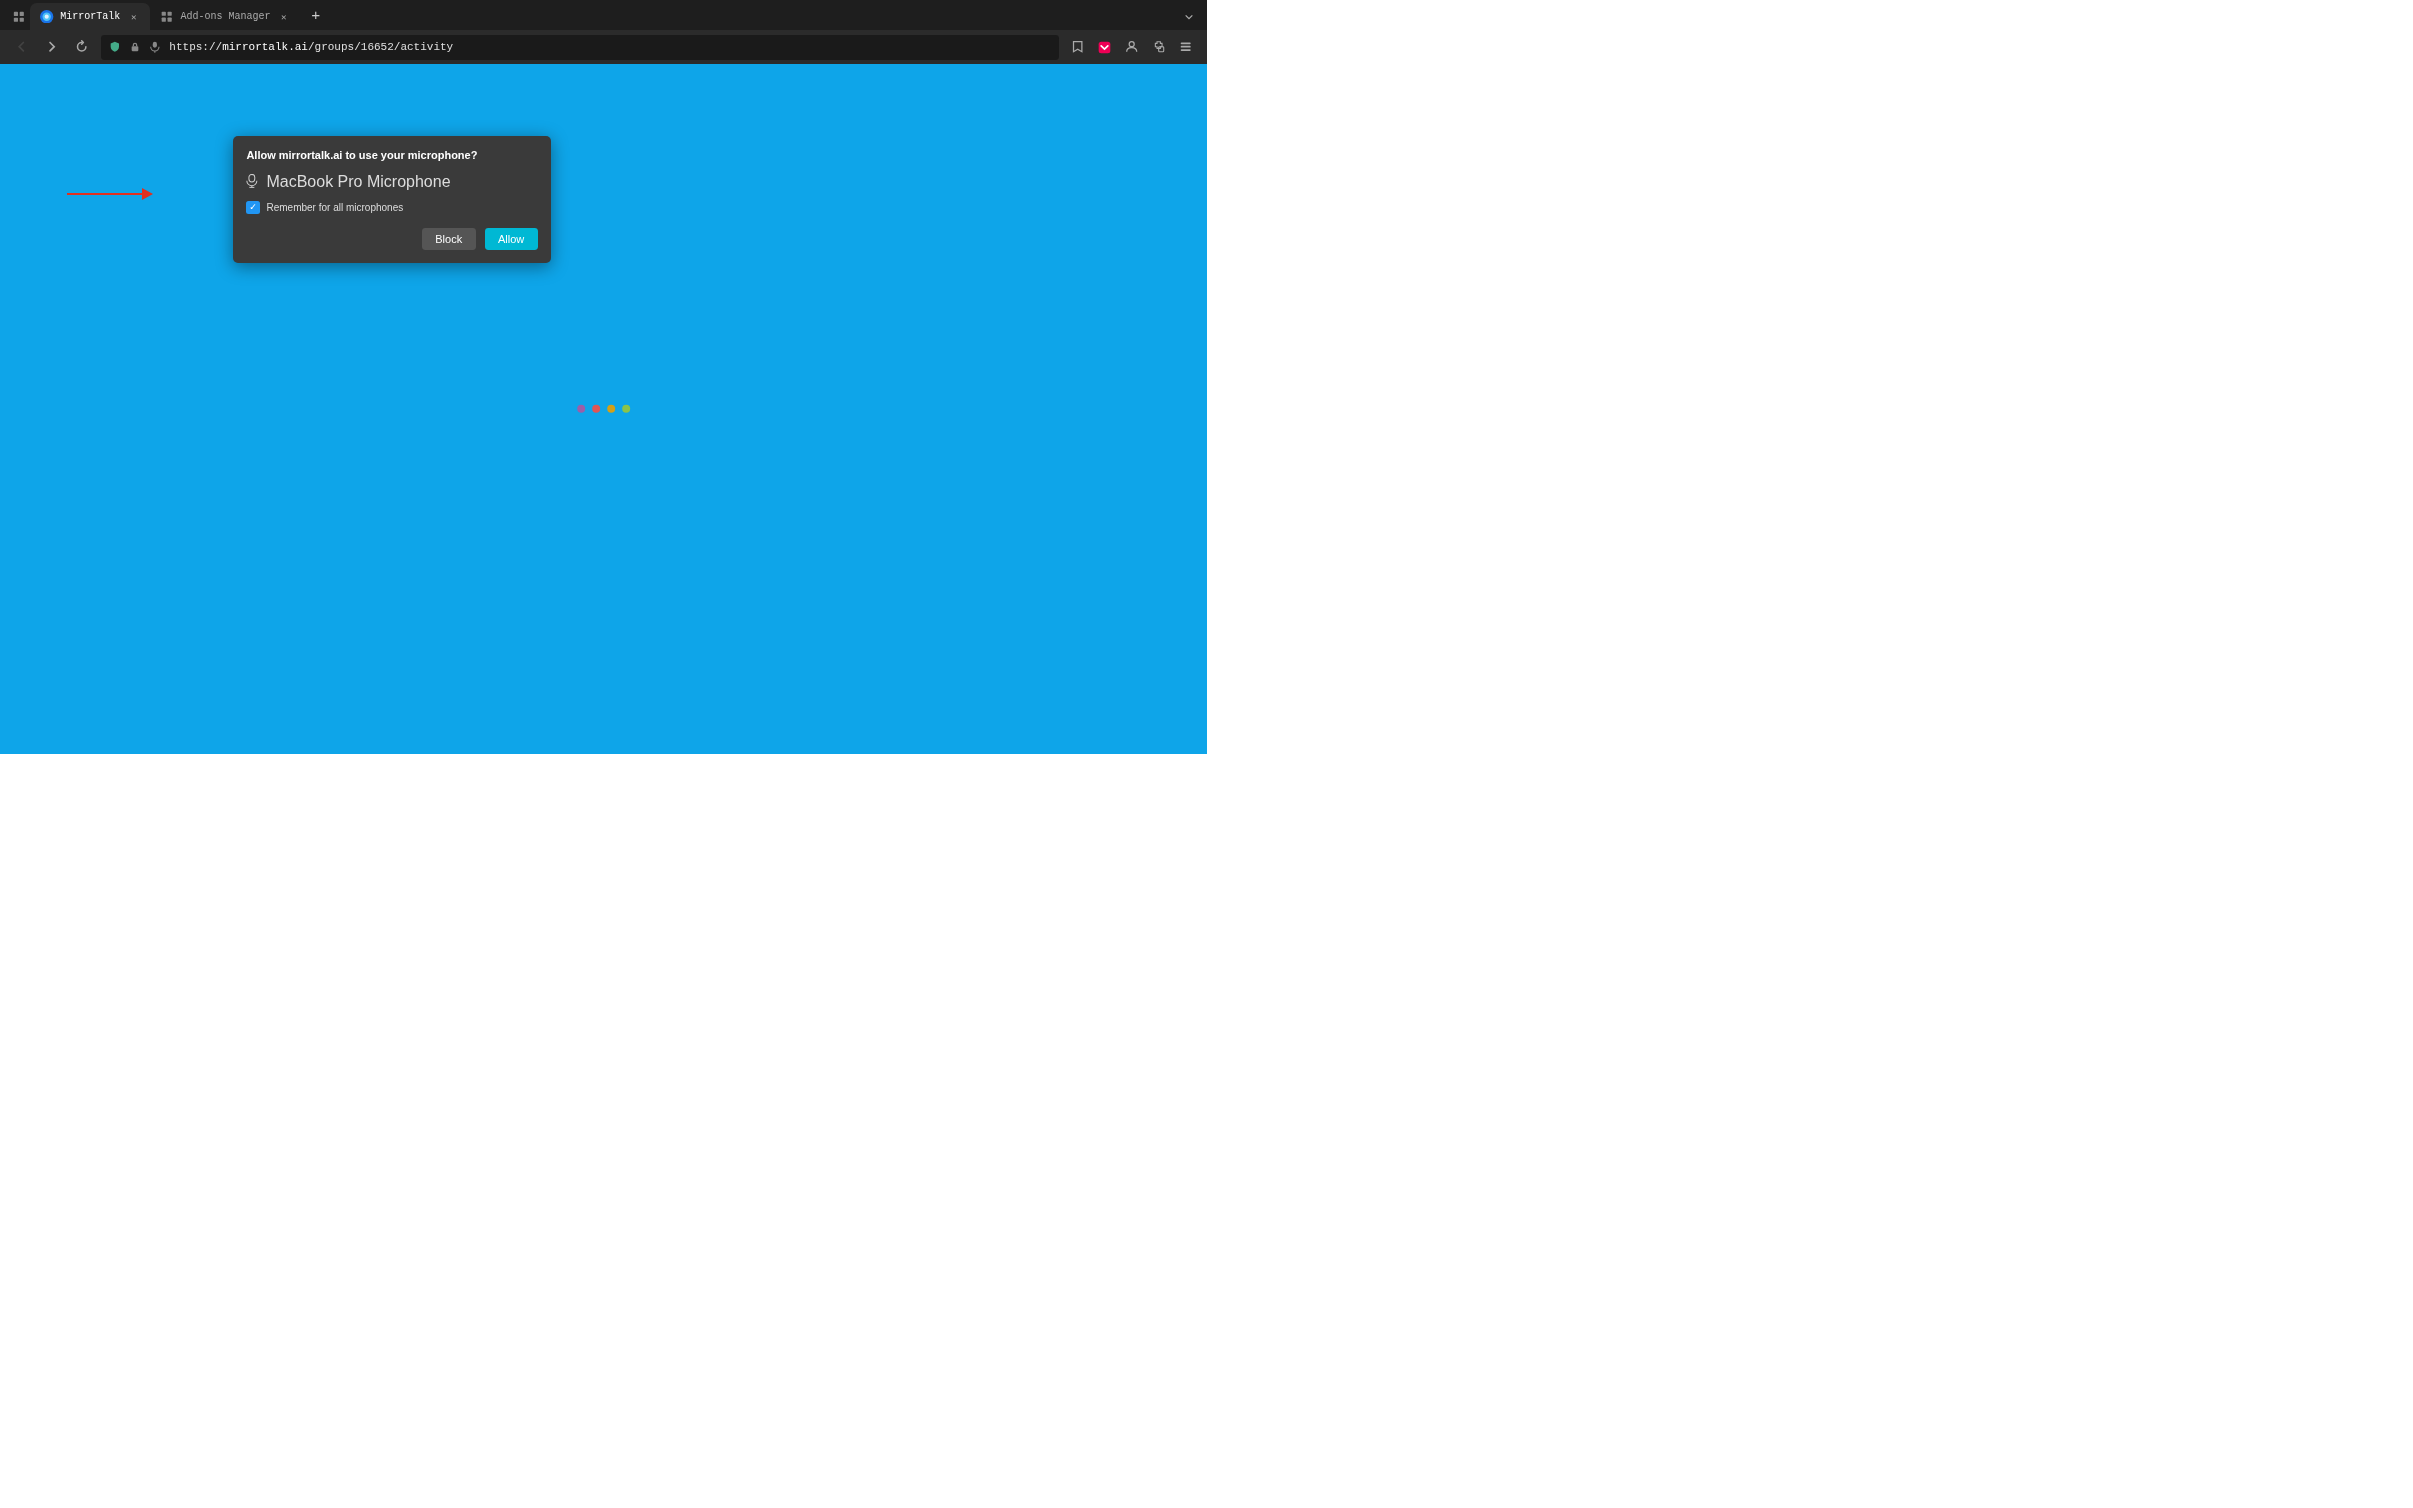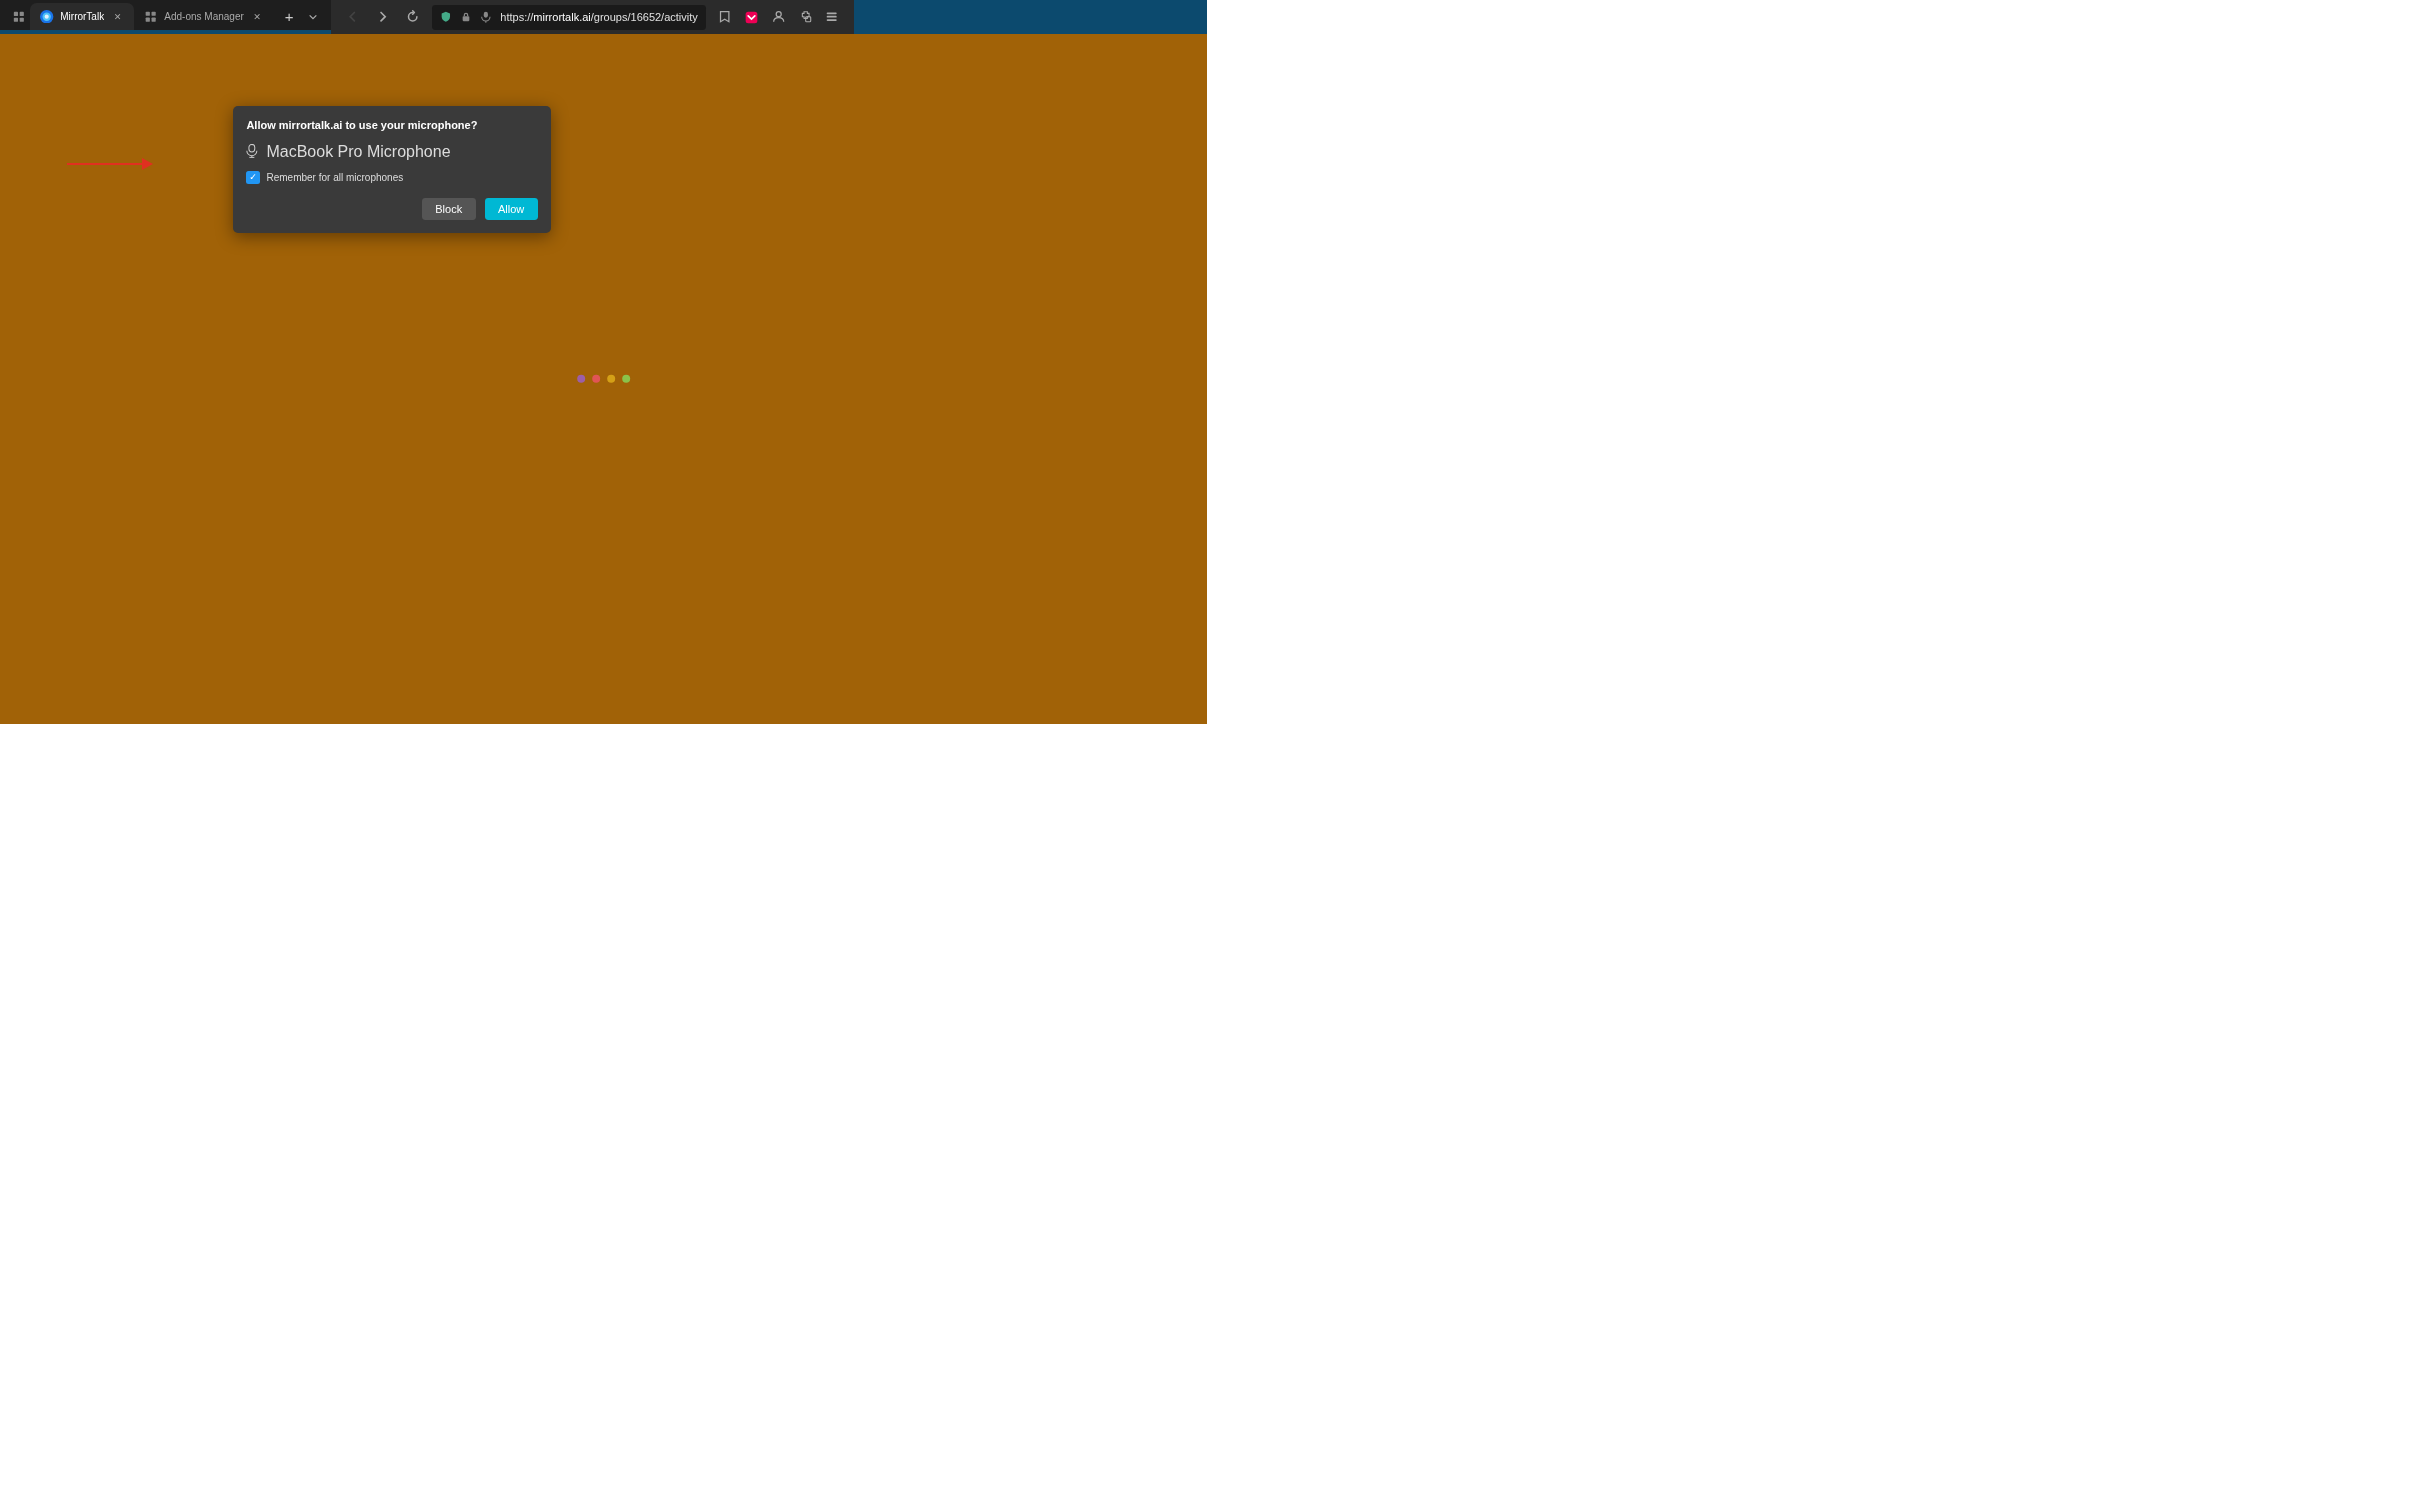--- a/index.html
+++ b/index.html
@@ -9,22 +9,24 @@
       height: 754px;
       background: #ffffff;
       font-family: -apple-system, BlinkMacSystemFont, 'Segoe UI', sans-serif;
       overflow: hidden;
       position: relative;
     }
 
     
     .browser-chrome {
       width: 100%;
-      background: #0c4a6e;
-      display: flex;
+      background: #f0abfc;
+      display: flex;
+      flex-direction: column;
+      font-family: Liberation Mono, monospace;
     }
 
     
     .tab-bar {
       display: flex;
       align-items: center;
       height: 30px;
       padding: 3.4px 6.7px 0;
       background: #1e1e1e;
       gap: 0;
@@ -177,21 +179,21 @@
       border-radius: 50%;
       cursor: pointer;
       color: #aaa;
       font-size: 13.4px;
     }
 
     
     .page-content {
       width: 100%;
       height: calc(754px - 64px);
-      background: #a16207;
+      background: #0ea5e9;
       position: relative;
       display: flex;
       align-items: center;
       justify-content: center;
     }
 
     
     .loading-dots {
       position: absolute;
       top: 50%;

